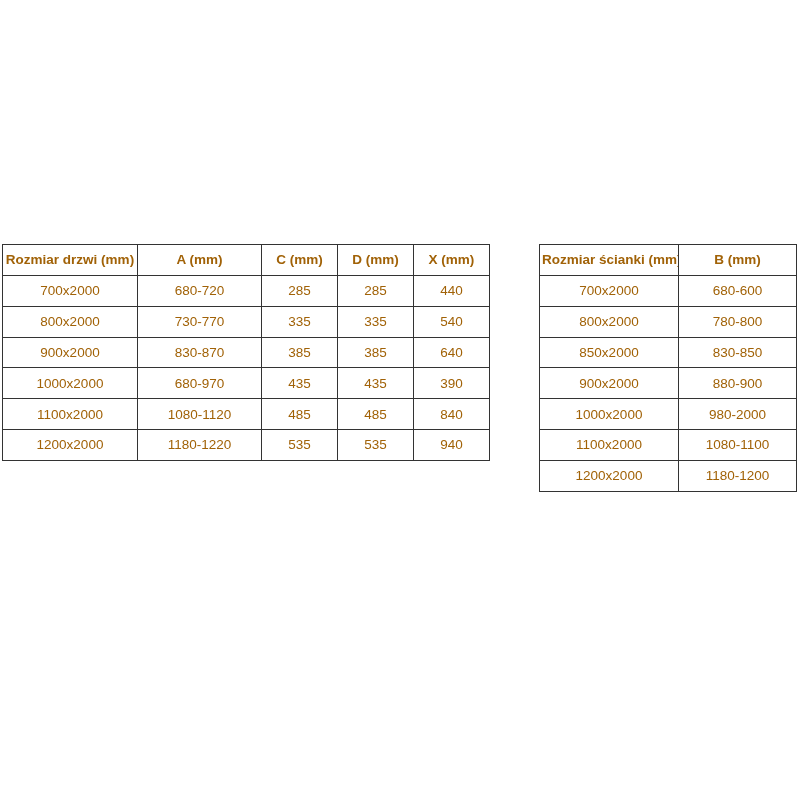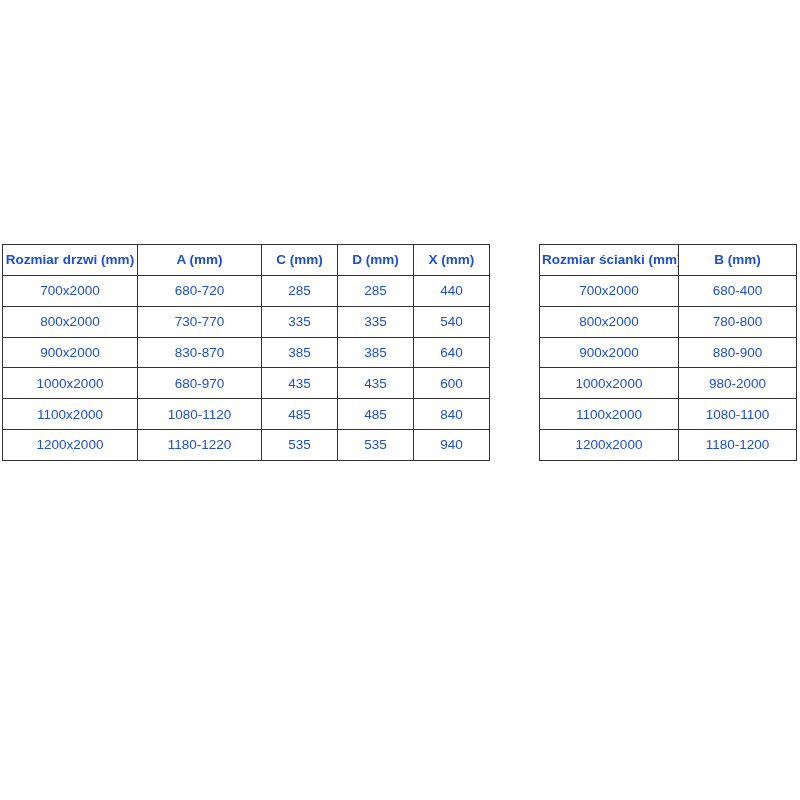--- a/index.html
+++ b/index.html
@@ -25,21 +25,21 @@
     table-layout: fixed;
     background: #ffffff;
   }
   table.size-table th,
   table.size-table td {
     border: 1px solid #333333;
     text-align: center;
     vertical-align: middle;
     padding: 0 2px;
     font-size: 13.5px;
-    color: #1d4ed8;
+    color: #a16207;
     overflow: hidden;
     white-space: nowrap;
   }
   table.size-table th {
     font-weight: bold;
   }
   table.size-table tr {
     height: 30.85px;
   }
   #doors-table {
@@ -95,21 +95,21 @@
           <td>830-870</td>
           <td>385</td>
           <td>385</td>
           <td>640</td>
         </tr>
         <tr>
           <td>1000x2000</td>
           <td>680-970</td>
           <td>435</td>
           <td>435</td>
-          <td>600</td>
+          <td>390</td>
         </tr>
         <tr>
           <td>1100x2000</td>
           <td>1080-1120</td>
           <td>485</td>
           <td>485</td>
           <td>840</td>
         </tr>
         <tr>
           <td>1200x2000</td>
@@ -128,25 +128,29 @@
     </colgroup>
   <thead>
         <tr>
           <th>Rozmiar ścianki (mm)</th>
           <th>B (mm)</th>
         </tr>
       </thead>
       <tbody>
         <tr>
           <td>700x2000</td>
-          <td>680-400</td>
+          <td>680-600</td>
         </tr>
         <tr>
           <td>800x2000</td>
           <td>780-800</td>
+        </tr>
+        <tr>
+          <td>850x2000</td>
+          <td>830-850</td>
         </tr>
         <tr>
           <td>900x2000</td>
           <td>880-900</td>
         </tr>
         <tr>
           <td>1000x2000</td>
           <td>980-2000</td>
         </tr>
         <tr>

